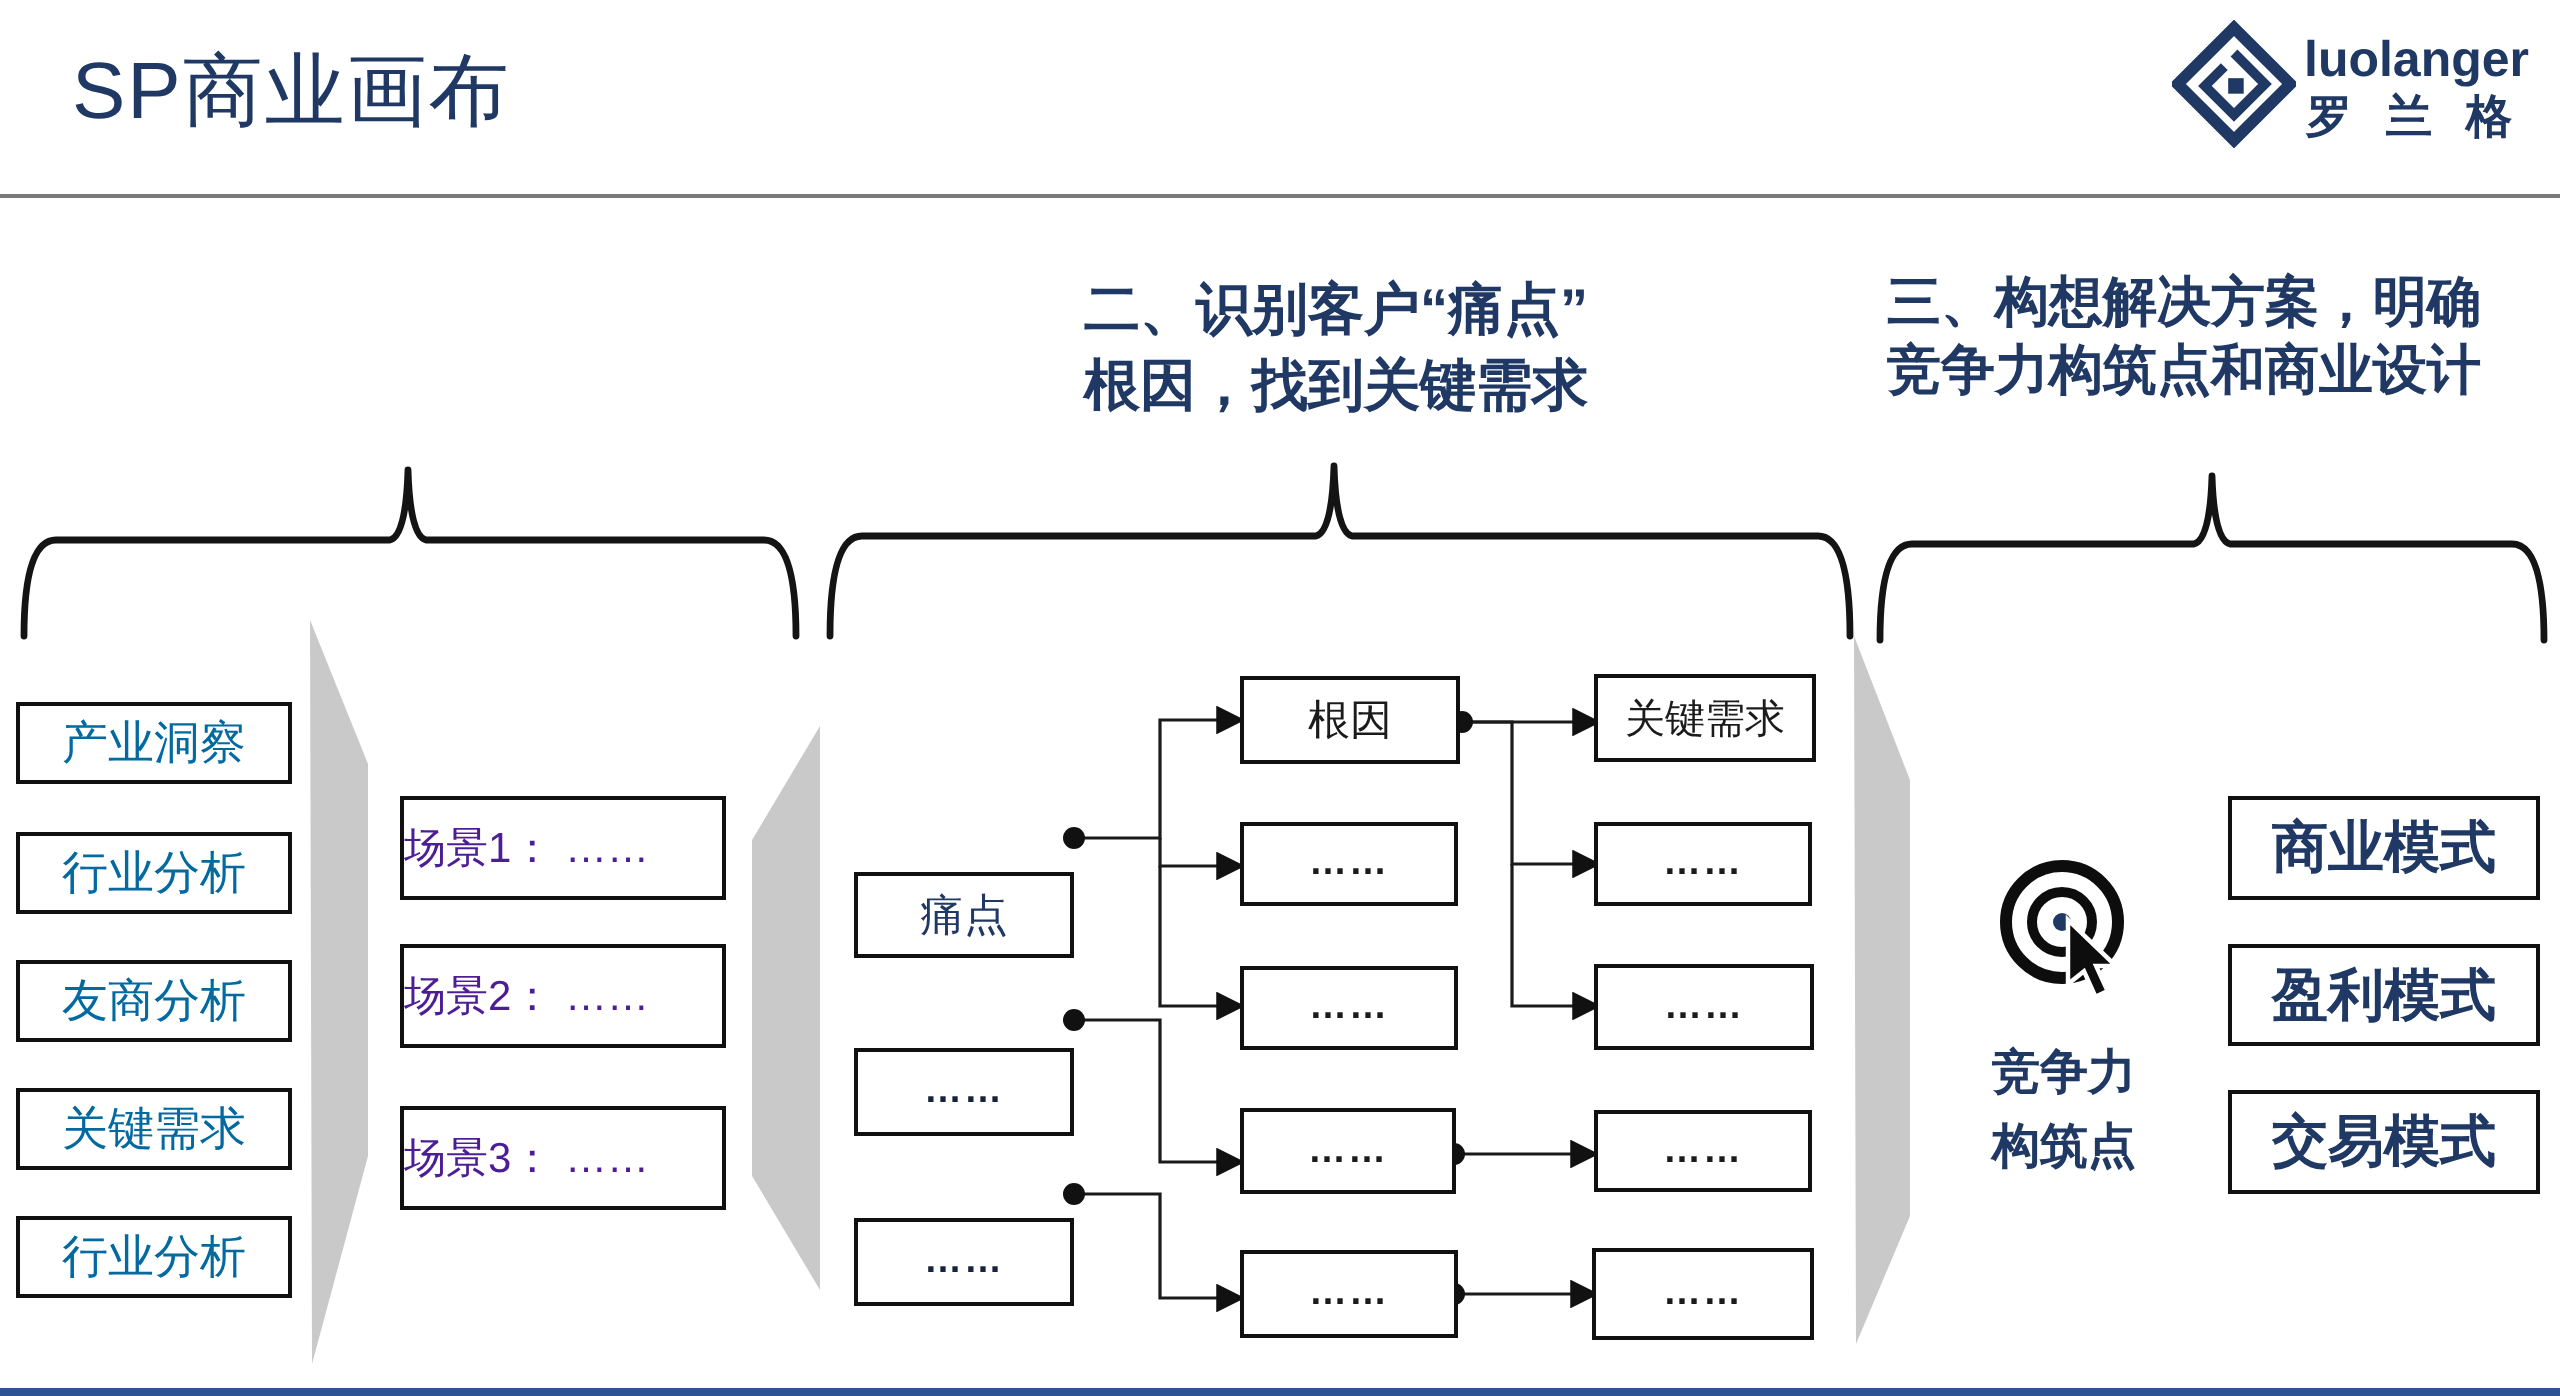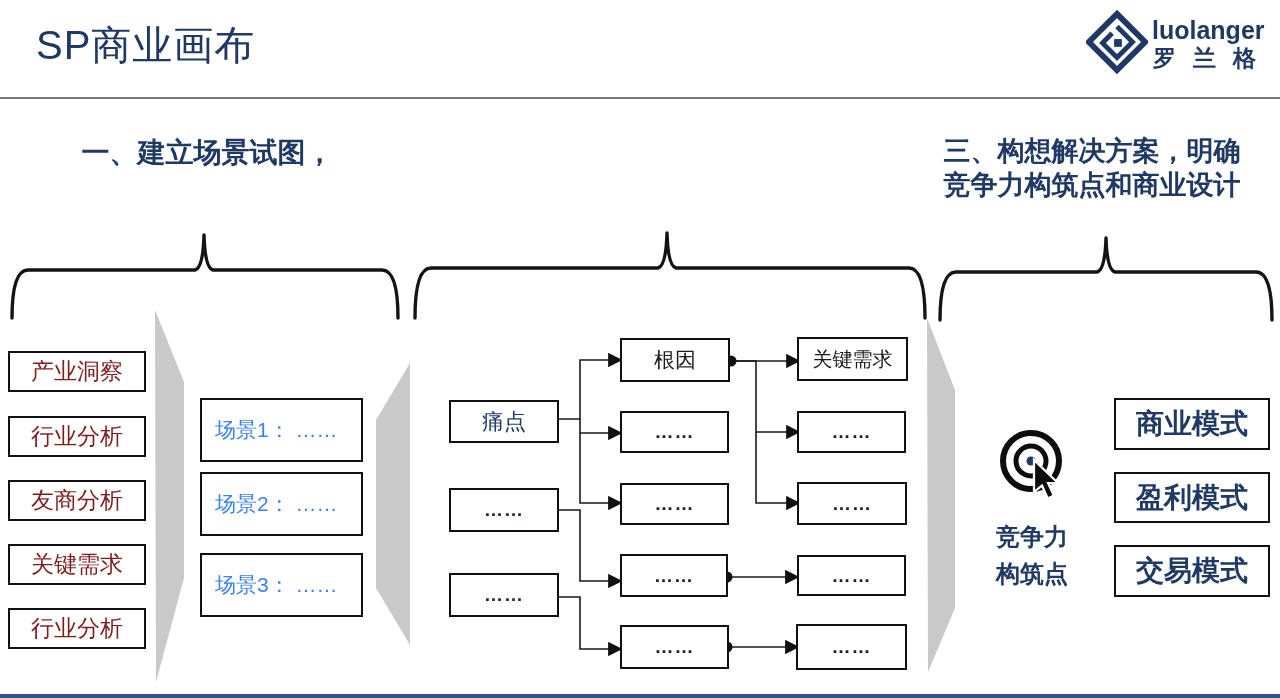--- a/index.html
+++ b/index.html
@@ -20,24 +20,24 @@
   
   .step-h{position:absolute;text-align:center;font-weight:bold;color:#1F3864;}
   .step-h .ln{display:block;}
   .h1{left:15px;top:134px;width:385px;font-size:28px;line-height:38px;}
   .h2{left:448px;top:136px;width:440px;font-size:28px;line-height:38px;}
   .h3{left:900px;top:134px;width:384px;font-size:27px;line-height:34px;}
 
   
   .box{position:absolute;box-sizing:border-box;border:2px solid #101010;background:#fff;
        display:flex;align-items:center;justify-content:center;}
-  .analysis{left:8px;width:138px;height:41px;font-size:23px;color:#7f1d1d;}
-  .scene{left:200px;width:163px;height:64px;font-size:21px;color:#3b82f6;
-         justify-content:flex-start;padding-left:13px;}
-  .fa{left:449px;width:110px;font-size:22px;color:#1F3864;font-weight:500;}
+  .analysis{left:8px;width:138px;height:41px;font-size:23px;color:#0369a1;}
+  .scene{left:200px;width:163px;height:52px;font-size:21px;color:#4c1d95;
+         justify-content:flex-start;}
+  .fa{left:427px;width:110px;font-size:22px;color:#1F3864;font-weight:500;margin-top:36px;}
   .fb,.fc{font-size:20px;color:#1b1b1b;}
   .dots{font-size:19px;letter-spacing:1px;font-weight:bold;}
   .fa.dots{color:#17233c;}
   .model{left:1114px;width:156px;font-size:28px;font-weight:bold;color:#1F3864;}
 
   .competitive{left:968px;top:518px;width:128px;text-align:center;
                font-size:24px;font-weight:bold;line-height:37px;color:#1F3864;}
 
   svg.overlay{position:absolute;left:0;top:0;width:1280px;height:698px;pointer-events:none;}
 </style>
@@ -54,21 +54,24 @@
     </svg>
     <span class="logo-text-en">luolanger</span>
     <span class="logo-text-cn">罗兰格</span>
   </div>
 
   <div class="abs title">SP商业画布</div>
 
   <div class="abs top-divider"></div>
 
   <div class="step-h h1">
-    <span class="ln">一、建立场景试图，</span>
+  </div>
+  <div class="step-h h2">
+    <span class="ln">二、识别客户“痛点”</span>
+    <span class="ln">根因，找到关键需求</span>
   </div>
   <div class="step-h h3">
     <span class="ln">三、构想解决方案，明确</span>
     <span class="ln">竞争力构筑点和商业设计</span>
   </div>
 
   <svg class="overlay" viewBox="0 0 1280 698">
     <defs>
       <marker id="arr" viewBox="0 0 10 10" refX="2" refY="5" markerWidth="9" markerHeight="9" orient="auto">
         <path d="M0,0 L10,5 L0,10 z" fill="#111"></path>

